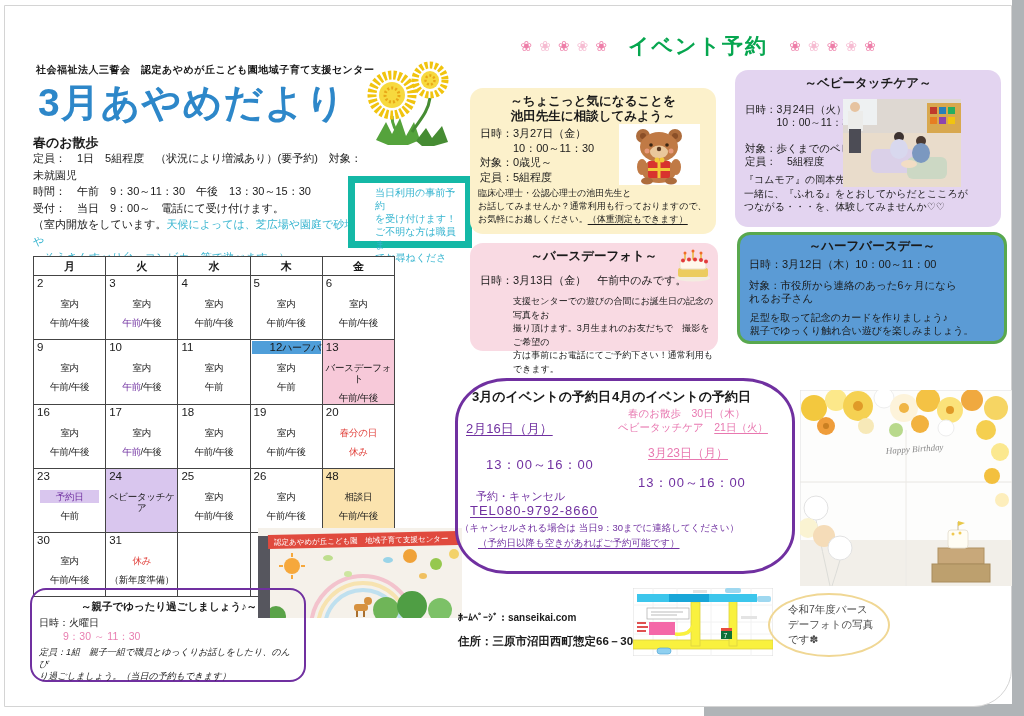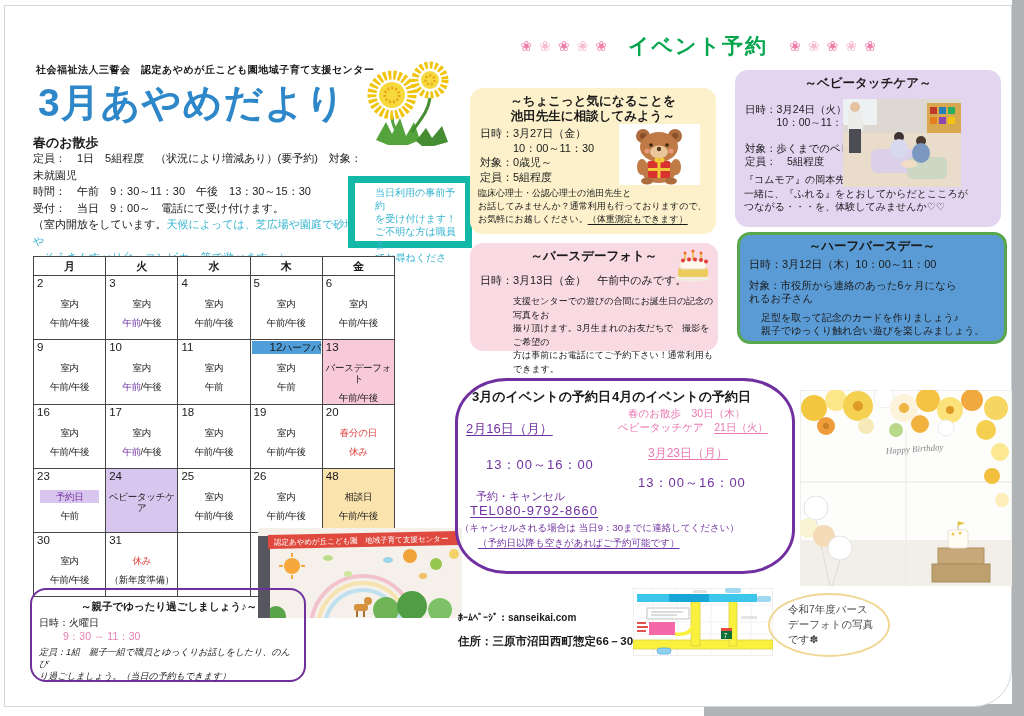--- a/index.html
+++ b/index.html
@@ -61,21 +61,21 @@
   .consult-body{position:absolute;left:8px;top:99px;font-size:9px;line-height:13px;white-space:pre-line;}
   .bear-wrap{position:absolute;left:149px;top:36px;width:81px;height:61px;background:#fff;}
   .babytouch{left:735px;top:70px;width:266px;height:157px;background:#e3d4f0;}
   .bt-info{position:absolute;left:10px;top:33px;font-size:10.5px;line-height:13px;white-space:pre-line;}
   .bt-body{position:absolute;left:9px;top:103px;font-size:10px;line-height:13.5px;white-space:pre-line;}
   .bt-photo{position:absolute;left:108px;top:29px;}
   .halfbd{left:737px;top:232px;width:264px;height:106px;background:#5b9bd5;border:3px solid #59a84e;}
   .hb-title{padding-top:4px;}
   .hb-l1{position:absolute;left:9px;top:22px;font-size:11px;}
   .hb-b1{position:absolute;left:9px;top:44px;font-size:10.5px;line-height:13px;white-space:pre-line;}
-  .hb-b2{position:absolute;left:21px;top:76px;font-size:10px;line-height:13px;white-space:pre-line;}
+  .hb-b2{position:absolute;left:10px;top:76px;font-size:10px;line-height:13px;white-space:pre-line;}
   .bdphoto{left:470px;top:243px;width:248px;height:108px;background:#f9dae3;}
   .bp-l1{position:absolute;left:10px;top:30px;font-size:11px;}
   .bp-b{position:absolute;left:8px;top:52px;font-size:9px;line-height:13.5px;white-space:pre-line;margin-left:35px;}
   .cake-wrap{position:absolute;left:202px;top:4px;}
   
   .reserve{left:455px;top:378px;width:334px;height:190px;border:3px solid #7030a0;border-radius:52px/44px;}
   .res-tL{left:472px;top:388px;font-size:13px;font-weight:bold;}
   .res-dL{left:466px;top:420px;font-size:13px;color:#7030a0;}
   .res-tmL{left:486px;top:456px;font-size:13px;color:#7030a0;letter-spacing:1px;}
   .res-cl{left:476px;top:489px;font-size:11px;color:#7030a0;}

